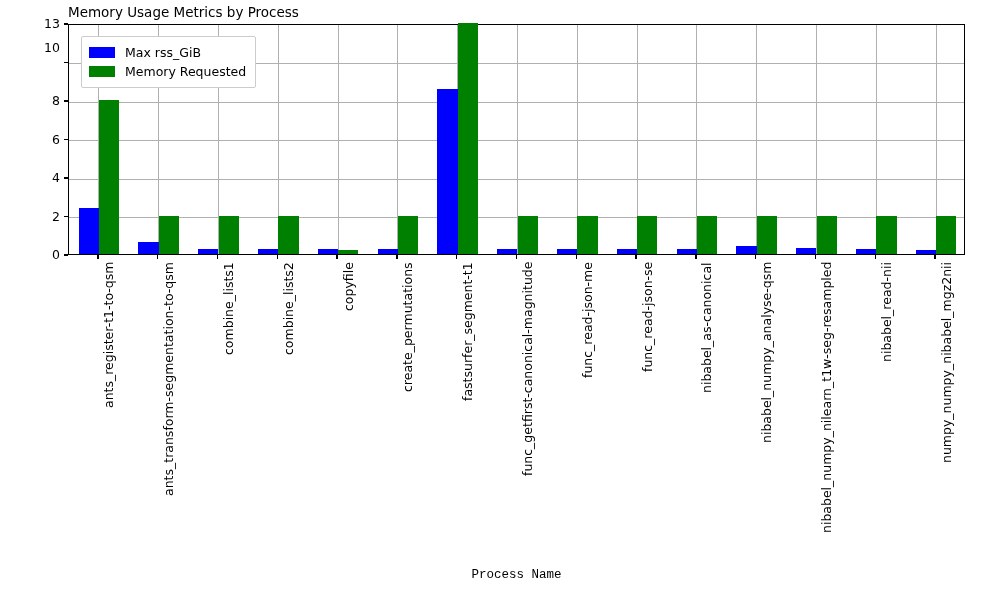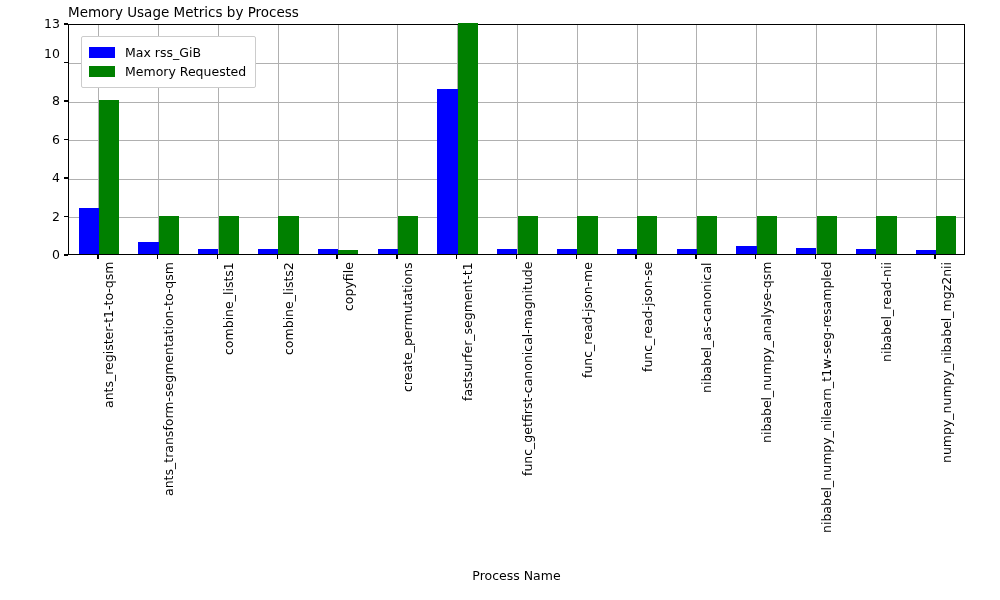--- a/index.html
+++ b/index.html
@@ -113,20 +113,21 @@
   }
 
   #xlabel {
     position: absolute;
     left: 68px;
     top: 568px;
     width: 897px;
     text-align: center;
     font-size: 12.5px;
     white-space: nowrap;
+    font-family: Liberation Mono, monospace;
   }
 
   
   #legend {
     position: absolute;
     left: 81px;
     top: 36px;
     background: #ffffff;
     border: 1px solid #cccccc;
     border-radius: 2px;
@@ -232,21 +233,21 @@
     <div class="ytick-label" style="right: 940px; top: 249px;">0</div>
     <div class="ytick-mark" style="left: 64px; top: 215.85px;"></div>
     <div class="ytick-label" style="right: 940px; top: 210.5px;">2</div>
     <div class="ytick-mark" style="left: 64px; top: 177.35px;"></div>
     <div class="ytick-label" style="right: 940px; top: 172px;">4</div>
     <div class="ytick-mark" style="left: 64px; top: 138.85px;"></div>
     <div class="ytick-label" style="right: 940px; top: 133.5px;">6</div>
     <div class="ytick-mark" style="left: 64px; top: 100.35px;"></div>
     <div class="ytick-label" style="right: 940px; top: 95px;">8</div>
     <div class="ytick-mark" style="left: 64px; top: 61.85px;"></div>
-    <div class="ytick-label" style="right: 940px; top: 48px;">10</div>
+    <div class="ytick-label" style="right: 940px; top: 42px;">10</div>
     <div class="ytick-mark" style="left: 64px; top: 23.35px;"></div>
     <div class="ytick-label" style="right: 940px; top: 18px;">13</div>
     <div class="xtick-mark" style="left: 97.25px;"></div>
     <div class="xtick-label" style="left: 102.4px; transform: rotate(-90deg) translate(-146px, 0px);">ants_register-t1-to-qsm</div>
     <div class="xtick-mark" style="left: 157.05px;"></div>
     <div class="xtick-label" style="left: 162.2px; transform: rotate(-90deg) translate(-234px, 0px);">ants_transform-segmentation-to-qsm</div>
     <div class="xtick-mark" style="left: 216.85px;"></div>
     <div class="xtick-label" style="left: 222px; transform: rotate(-90deg) translate(-93px, 0px);">combine_lists1</div>
     <div class="xtick-mark" style="left: 276.65px;"></div>
     <div class="xtick-label" style="left: 281.8px; transform: rotate(-90deg) translate(-93px, 0px);">combine_lists2</div>

